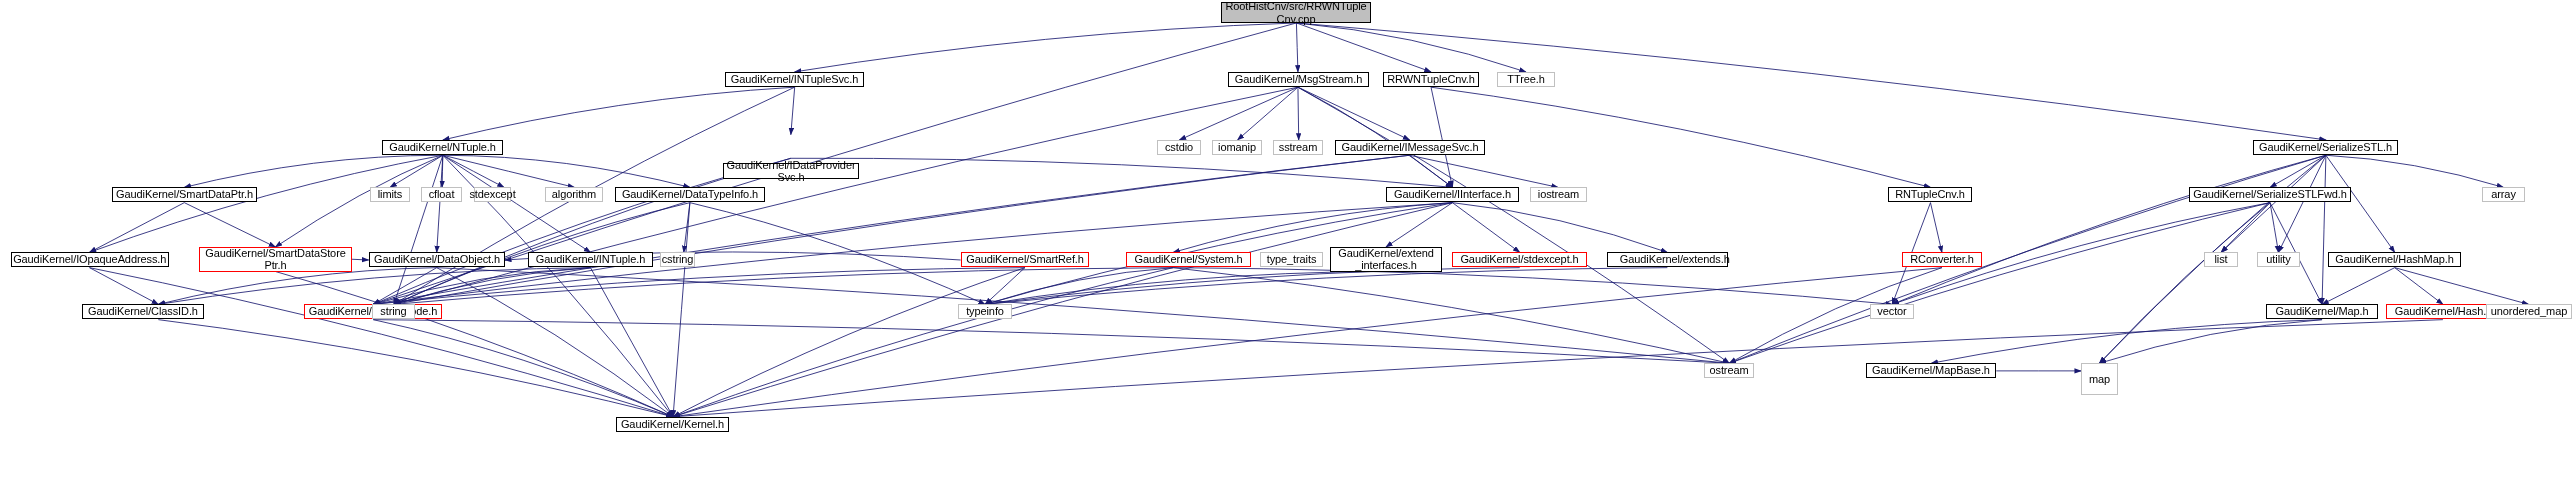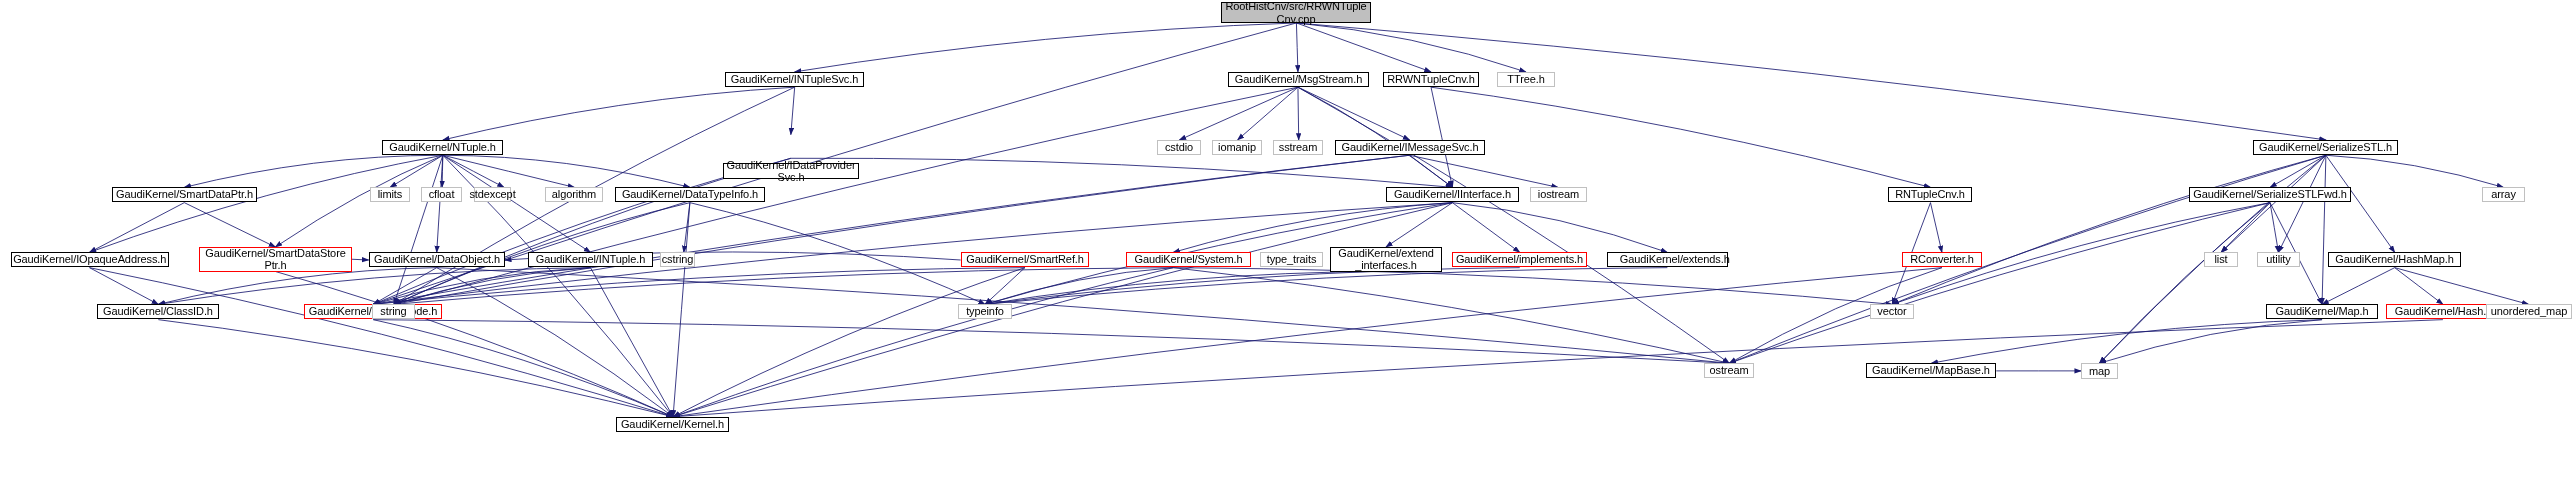--- a/index.html
+++ b/index.html
@@ -179,33 +179,33 @@
       <div class="node red" style="left: 199px; top: 247px; width: 153px; height: 24.5px;">GaudiKernel/SmartDataStore
 Ptr.h</div>
       <div class="node" style="left: 369px; top: 252px; width: 136px; height: 15.3px;">GaudiKernel/DataObject.h</div>
       <div class="node" style="left: 528px; top: 252px; width: 125px; height: 15.3px;">GaudiKernel/INTuple.h</div>
       <div class="node grey" style="left: 660px; top: 252px; width: 35px; height: 15.3px;">cstring</div>
       <div class="node red" style="left: 961px; top: 252px; width: 128px; height: 15.3px;">GaudiKernel/SmartRef.h</div>
       <div class="node red" style="left: 1111px; top: 252px; width: 125px; height: 15.3px; margin-left: 15px;">GaudiKernel/System.h</div>
       <div class="node grey" style="left: 1260px; top: 252px; width: 63px; height: 15.3px;">type_traits</div>
       <div class="node" style="left: 1330px; top: 247px; width: 112px; height: 24.5px;">GaudiKernel/extend
 _interfaces.h</div>
-      <div class="node red" style="left: 1452px; top: 252px; width: 135px; height: 15.3px;">GaudiKernel/implements.h</div>
+      <div class="node red" style="left: 1452px; top: 252px; width: 135px; height: 15.3px;">GaudiKernel/stdexcept.h</div>
       <div class="node" style="left: 1607px; top: 252px; width: 121px; height: 15.3px; padding-left: 16px;">GaudiKernel/extends.h</div>
       <div class="node red" style="left: 1902px; top: 252px; width: 80px; height: 15.3px;">RConverter.h</div>
       <div class="node grey" style="left: 2204px; top: 252px; width: 34px; height: 15.3px;">list</div>
       <div class="node grey" style="left: 2257px; top: 252px; width: 43px; height: 15.3px;">utility</div>
       <div class="node" style="left: 2328px; top: 252px; width: 133px; height: 15.3px;">GaudiKernel/HashMap.h</div>
-      <div class="node" style="left: 97px; top: 304px; width: 122px; height: 15.3px;">GaudiKernel/ClassID.h</div>
+      <div class="node" style="left: 82px; top: 304px; width: 122px; height: 15.3px;">GaudiKernel/ClassID.h</div>
       <div class="node red" style="left: 304px; top: 304px; width: 138px; height: 15.3px;">GaudiKernel/StatusCode.h</div>
       <div class="node grey" style="left: 372px; top: 304px; width: 43px; height: 15.3px;">string</div>
       <div class="node grey" style="left: 958px; top: 304px; width: 54px; height: 15.3px;">typeinfo</div>
       <div class="node grey" style="left: 1870px; top: 304px; width: 44px; height: 15.3px;">vector</div>
       <div class="node" style="left: 2266px; top: 304px; width: 112px; height: 15.3px;">GaudiKernel/Map.h</div>
       <div class="node red" style="left: 2386px; top: 304px; width: 115px; height: 15.3px;">GaudiKernel/Hash.h</div>
       <div class="node grey" style="left: 2486px; top: 304px; width: 86px; height: 15.3px;">unordered_map</div>
       <div class="node grey" style="left: 1704px; top: 363px; width: 50px; height: 15.3px;">ostream</div>
       <div class="node" style="left: 1866px; top: 363px; width: 130px; height: 15.3px;">GaudiKernel/MapBase.h</div>
-      <div class="node grey" style="left: 2081px; top: 363px; width: 37px; height: 16px;">map</div>
+      <div class="node grey" style="left: 2081px; top: 363px; width: 37px; height: 32px;">map</div>
       <div class="node" style="left: 616px; top: 417px; width: 113px; height: 15.3px;">GaudiKernel/Kernel.h</div>
     </div>
 </div>
 
 
 </body></html>

